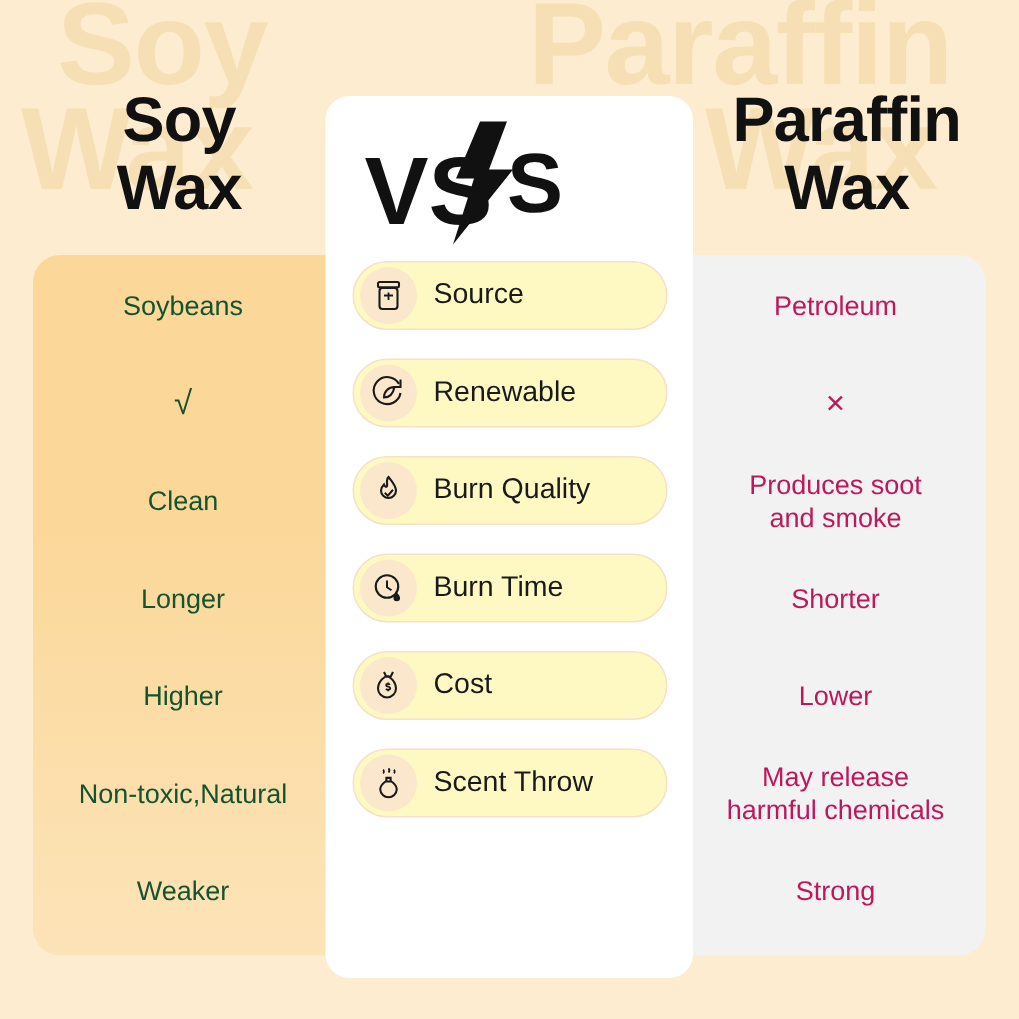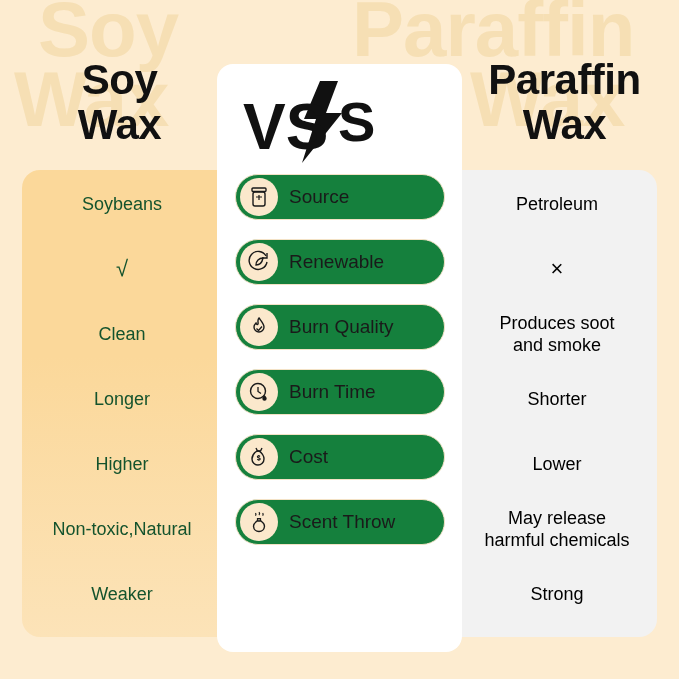--- a/index.html
+++ b/index.html
@@ -124,21 +124,21 @@
   }
   .feature-row {
     height: 46px;
     margin-bottom: 19px;
     border: 1.5px solid #f3e2c6;
     border-radius: 23px;
     display: flex;
     align-items: center;
     padding-left: 4px;
     box-sizing: border-box;
-    background: #15803d;
+    background: #fef9c3;
   }
   .feature-icon {
     width: 38px;
     height: 38px;
     border-radius: 50%;
     background: #fbe8cc;
     flex: 0 0 38px;
     display: flex;
     align-items: center;
     justify-content: center;
@@ -165,21 +165,21 @@
     align-items: center;
     justify-content: center;
     text-align: center;
     font-size: 18px;
     color: #14532d;
     line-height: 1.25;
     padding: 0 6px;
     box-sizing: border-box;
   }
   .cell:first-child { margin-top: 11px; }
-  .cell-right { color: #000000; }
+  .cell-right { color: #be185d; }
   .cell .sym { font-size: 22px; }
 </style>
 </head>
 <body>
 
 <div class="stage">
 
   <div class="ghost ghost-soy">Soy</div>
   <div class="ghost ghost-wax-left">Wax</div>
   <div class="ghost ghost-paraffin">Paraffin</div>

